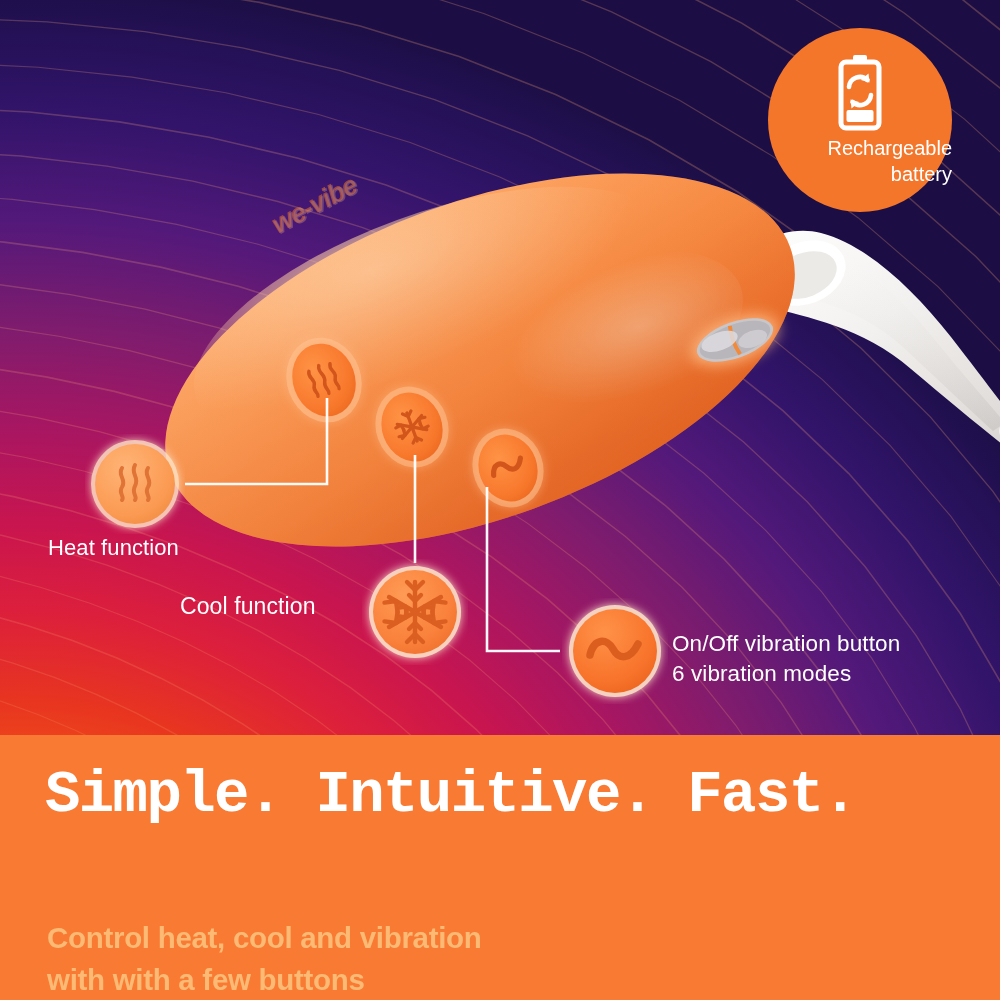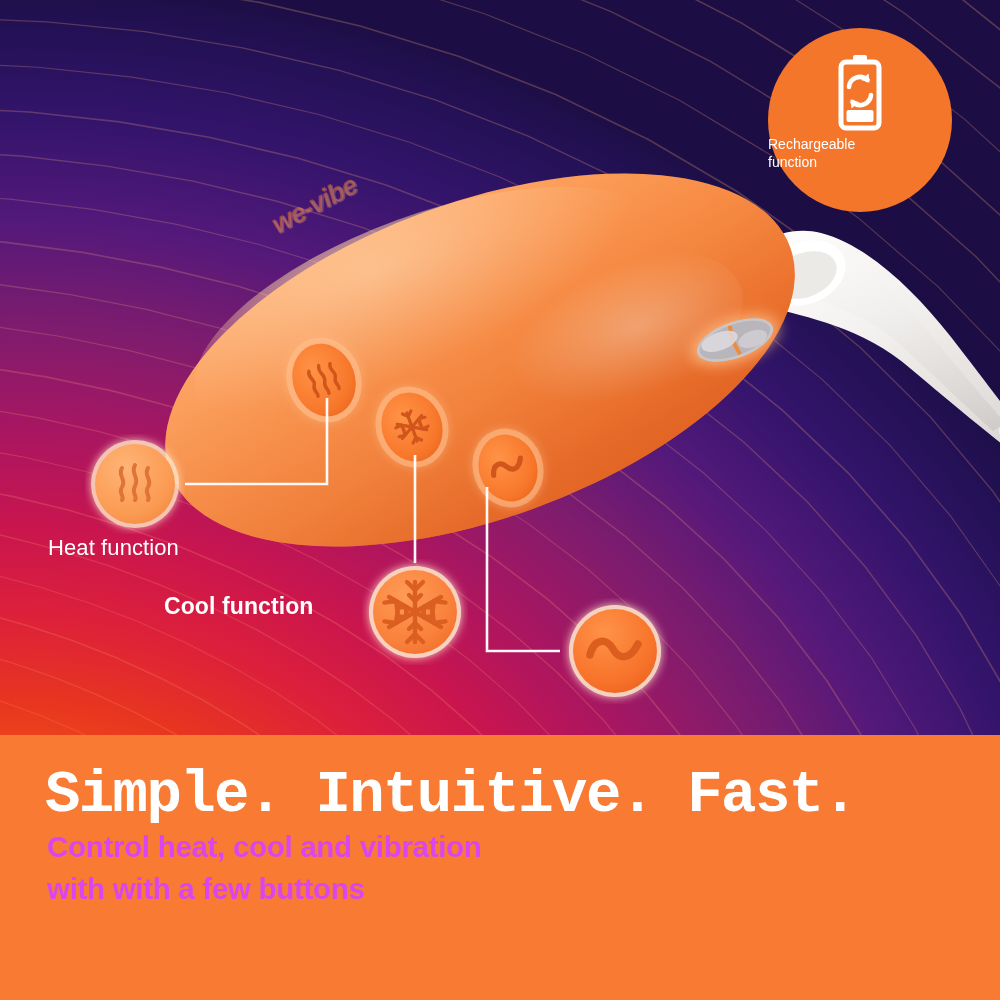--- a/index.html
+++ b/index.html
@@ -17,42 +17,42 @@
         #53197A 77%, #33146B 87%, #241156 95%, #1C0E45 100%);
   }
   .bg-lines{position:absolute;inset:0;opacity:.55;}
   .panel-clip{position:absolute;left:0;top:735px;width:1000px;height:265px;
     background:#F97B33;}
 
   
   .badge{position:absolute;left:768px;top:28px;width:184px;height:184px;
     border-radius:50%;background:#F4762B;}
   .badge-ico{position:absolute;left:50%;top:26px;transform:translateX(-50%);}
-  .badge-txt{position:absolute;left:0;right:0;top:108px;text-align:left;
-    color:#fff;font-size:14px;line-height:1.28;font-weight:400;}
+  .badge-txt{position:absolute;left:0;right:0;top:108px;text-align:right;
+    color:#fff;font-size:20px;line-height:1.28;font-weight:400;}
 
   
   .device{position:absolute;left:120px;top:150px;width:720px;height:420px;}
   .charger{position:absolute;left:735px;top:225px;width:290px;height:240px;}
 
   
   .lines{position:absolute;inset:0;}
   .cir{position:absolute;border-radius:50%;}
   .cir svg{position:absolute;left:0;top:0;}
 
   .lbl{position:absolute;color:#fff;font-weight:400;letter-spacing:.1px;}
   #lbl-heat{left:48px;top:535px;font-size:22px;}
-  #lbl-cool{left:164px;top:593px;font-size:23px;font-weight:bold;}
+  #lbl-cool{left:180px;top:593px;font-size:23px;}
   #lbl-vib{left:672px;top:629px;font-size:22.5px;line-height:1.32;}
 
   
   .head{position:absolute;left:45px;top:762px;color:#fff;
     font-size:59px;font-weight:700;letter-spacing:-1.6px;
     font-family:Liberation Mono, monospace;}
-  .sub{position:absolute;left:47px;top:826px;color:#d946ef;
+  .sub{position:absolute;left:47px;top:917px;color:#fdba74;
     font-size:29.5px;font-weight:700;line-height:1.42;letter-spacing:-.3px;}
 </style>
 </head>
 <body>
 
 <div id="stage">
 
   <div class="bg">
     <div class="bg-grad"></div>
 
@@ -321,36 +321,40 @@
       <g transform="translate(53,53)">
         <path d="M-25,4 c4,-17 17,-17 23,-6 c6,11 17,11 25,-5" stroke="#DC5E1E" stroke-width="7.5" fill="none" stroke-linecap="round"></path>
       </g>
     </svg>
   </div>
 
   <div class="lbl" id="lbl-heat">Heat function</div>
 
   <div class="lbl" id="lbl-cool">Cool function</div>
 
+  <div class="lbl" id="lbl-vib">
+    <div>On/Off vibration button</div>
+    <div>6 vibration modes</div>
+  </div>
 
   <div class="badge">
     <svg class="badge-ico" width="64" height="78" viewBox="0 0 64 78">
       <rect x="25" y="1" width="14" height="7" rx="2" fill="#fff"></rect>
       <rect x="13" y="8" width="38" height="66" rx="5" fill="none" stroke="#fff" stroke-width="5"></rect>
       <rect x="18.5" y="56" width="27" height="12" rx="2" fill="#fff"></rect>
       <g fill="none" stroke="#fff" stroke-width="4.6" stroke-linecap="round">
         <path d="M21,33 a11,11 0 0 1 18.5,-7"></path>
         <path d="M43,41 a11,11 0 0 1 -18.5,7"></path>
       </g>
       <path d="M40.5,19.5 L41.5,28.5 L33,26 Z" fill="#fff"></path>
       <path d="M23.5,54.5 L22.5,45.5 L31,48 Z" fill="#fff"></path>
     </svg>
     <div class="badge-txt">
       <div>Rechargeable</div>
-      <div>function</div>
+      <div>battery</div>
     </div>
   </div>
 
   <div class="head">Simple. Intuitive. Fast.</div>
   <div class="sub">
     <div>Control heat, cool and vibration</div>
     <div>with with a few buttons</div>
   </div>
 
 </div>

